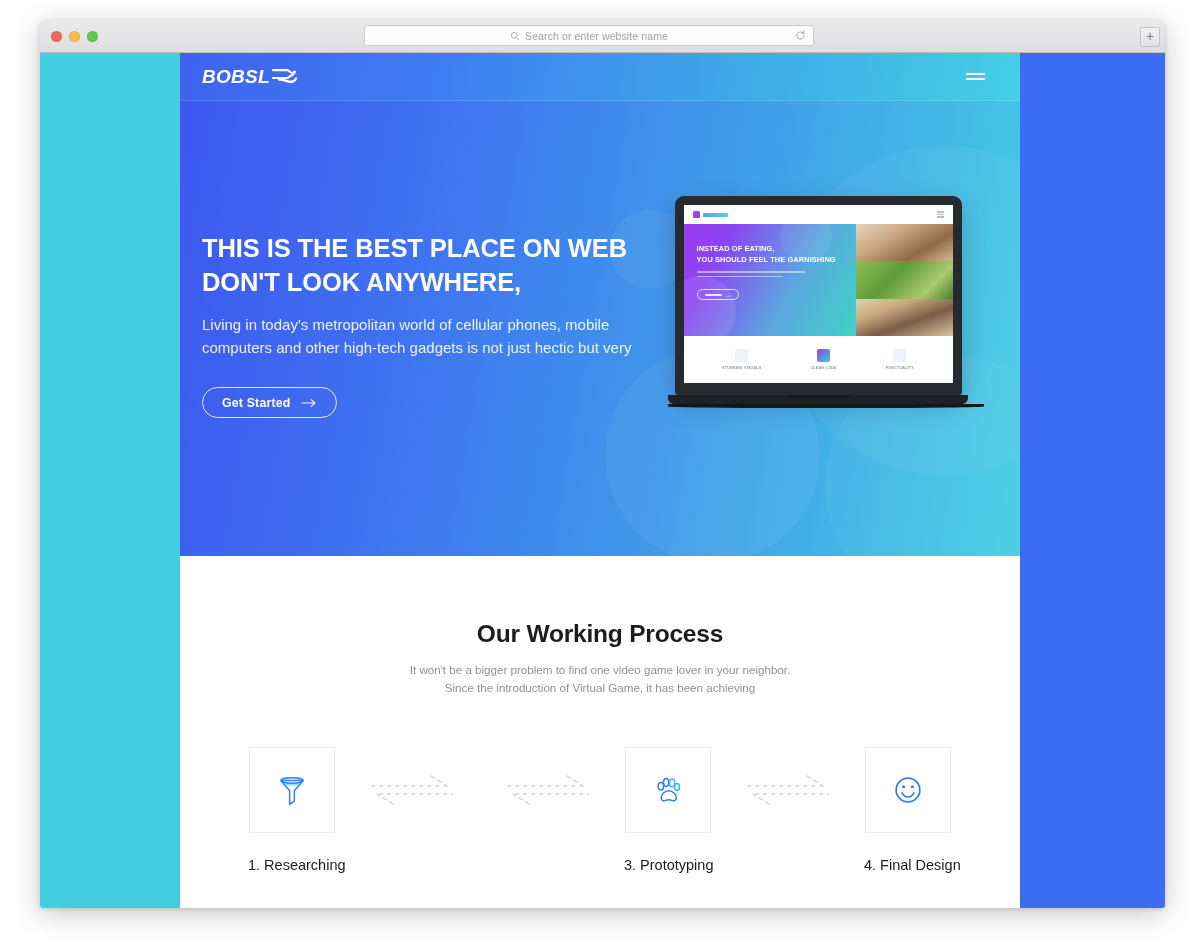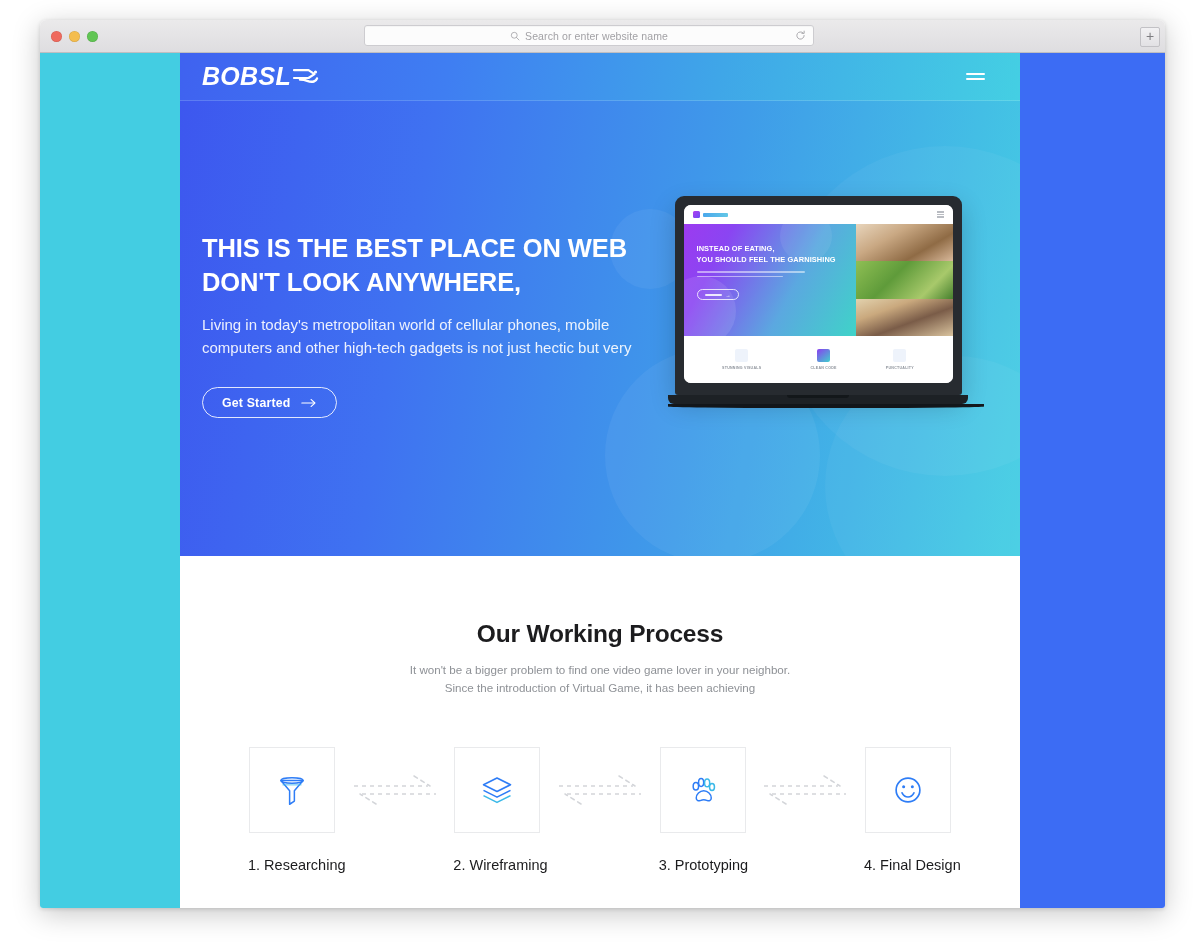--- a/index.html
+++ b/index.html
@@ -136,21 +136,21 @@
     z-index: 5;
   }
 
   .logo {
     display: flex;
     align-items: center;
     gap: 1px;
   }
   .logo-text {
     color: #ffffff;
-    font-size: 25px;
+    font-size: 19px;
     font-weight: 700;
     font-style: italic;
     letter-spacing: 0.3px;
     font-family: "Liberation Sans", sans-serif;
   }
   .logo-mark { display: block; margin-left: -1px; }
 
   .hamburger {
     display: flex;
     flex-direction: column;
@@ -236,21 +236,21 @@
     border-radius: 9px 9px 3px 3px;
     padding: 9px 9px 12px 9px;
     box-shadow: 0 10px 26px rgba(0,0,0,0.20);
   }
   .laptop-screen {
     position: relative;
     width: 100%;
     height: 178px;
     background: #ffffff;
     overflow: hidden;
-    border-radius: 7px;
+    border-radius: 1px;
   }
   .lp-nav {
     height: 19px;
     background: #ffffff;
     display: flex;
     align-items: center;
     justify-content: space-between;
     padding: 0 9px;
   }
   .lp-logo { display: flex; align-items: center; gap: 3px; }
@@ -578,30 +578,20 @@
 
           <div class="connector">
             <svg width="86" height="34" viewBox="0 0 86 34" fill="none">
               <line x1="2" y1="13" x2="76" y2="13" stroke="#d3d5d9" stroke-width="1.5" stroke-dasharray="4 4"></line>
               <path d="M62 3 78 13" stroke="#d3d5d9" stroke-width="1.5" stroke-dasharray="4 4" stroke-linecap="round"></path>
               <line x1="10" y1="21" x2="84" y2="21" stroke="#d3d5d9" stroke-width="1.5" stroke-dasharray="4 4"></line>
               <path d="M24 31 8 21" stroke="#d3d5d9" stroke-width="1.5" stroke-dasharray="4 4" stroke-linecap="round"></path>
             </svg>
           </div>
 
-          <div class="step">
-            <div class="step-card">
-              <svg width="36" height="36" viewBox="0 0 48 48" fill="none">
-                <path d="M24 8 42 17 24 26 6 17 24 8z" stroke="#2e7df6" stroke-width="2.1" stroke-linejoin="round" fill="none"></path>
-                <path d="M6 24.5 24 33.5 42 24.5" stroke="#2e7df6" stroke-width="2.1" stroke-linejoin="round" fill="none"></path>
-                <path d="M6 31.5 24 40.5 42 31.5" stroke="#3bb9e8" stroke-width="2.1" stroke-linejoin="round" fill="none"></path>
-              </svg>
-            </div>
-            <div class="step-label">2. Wireframing</div>
-          </div>
 
           <div class="connector">
             <svg width="86" height="34" viewBox="0 0 86 34" fill="none">
               <line x1="2" y1="13" x2="76" y2="13" stroke="#d3d5d9" stroke-width="1.5" stroke-dasharray="4 4"></line>
               <path d="M62 3 78 13" stroke="#d3d5d9" stroke-width="1.5" stroke-dasharray="4 4" stroke-linecap="round"></path>
               <line x1="10" y1="21" x2="84" y2="21" stroke="#d3d5d9" stroke-width="1.5" stroke-dasharray="4 4"></line>
               <path d="M24 31 8 21" stroke="#d3d5d9" stroke-width="1.5" stroke-dasharray="4 4" stroke-linecap="round"></path>
             </svg>
           </div>
 

